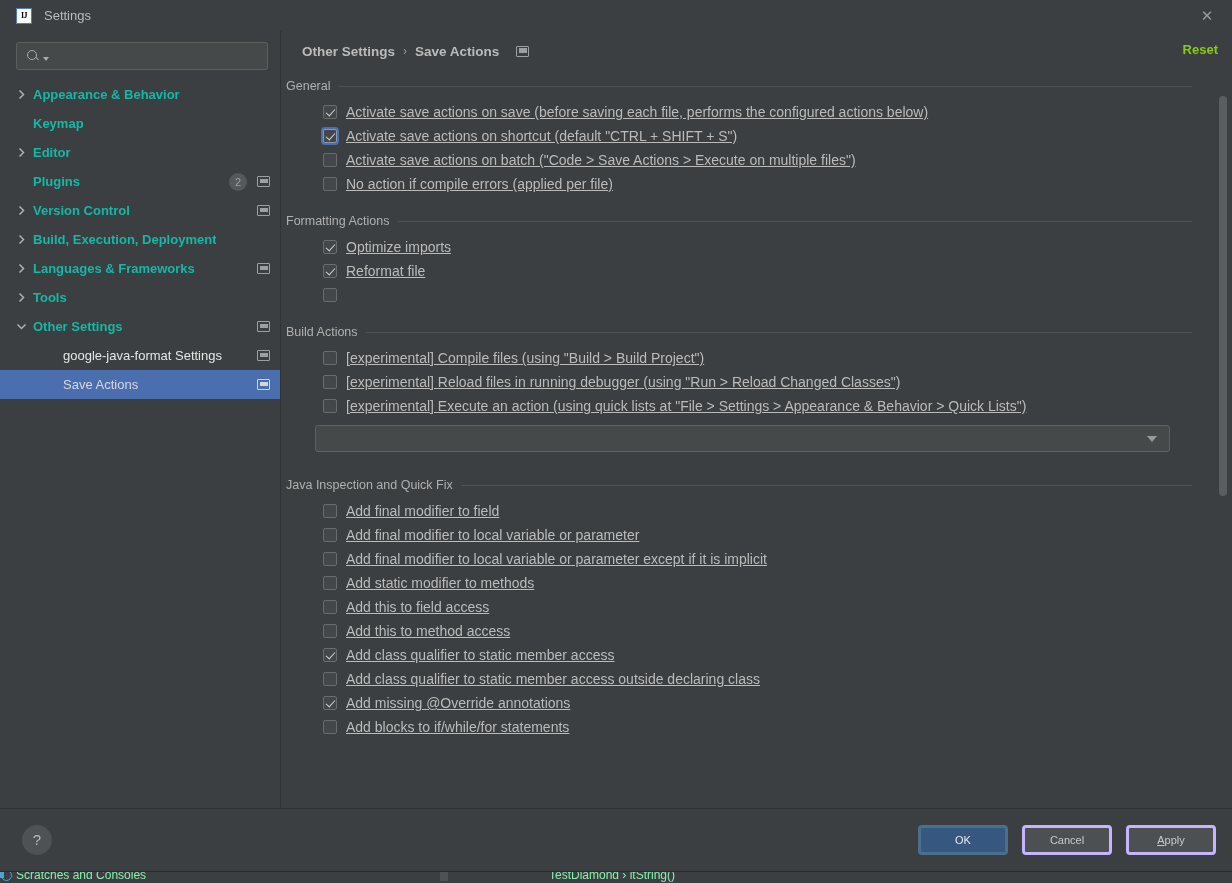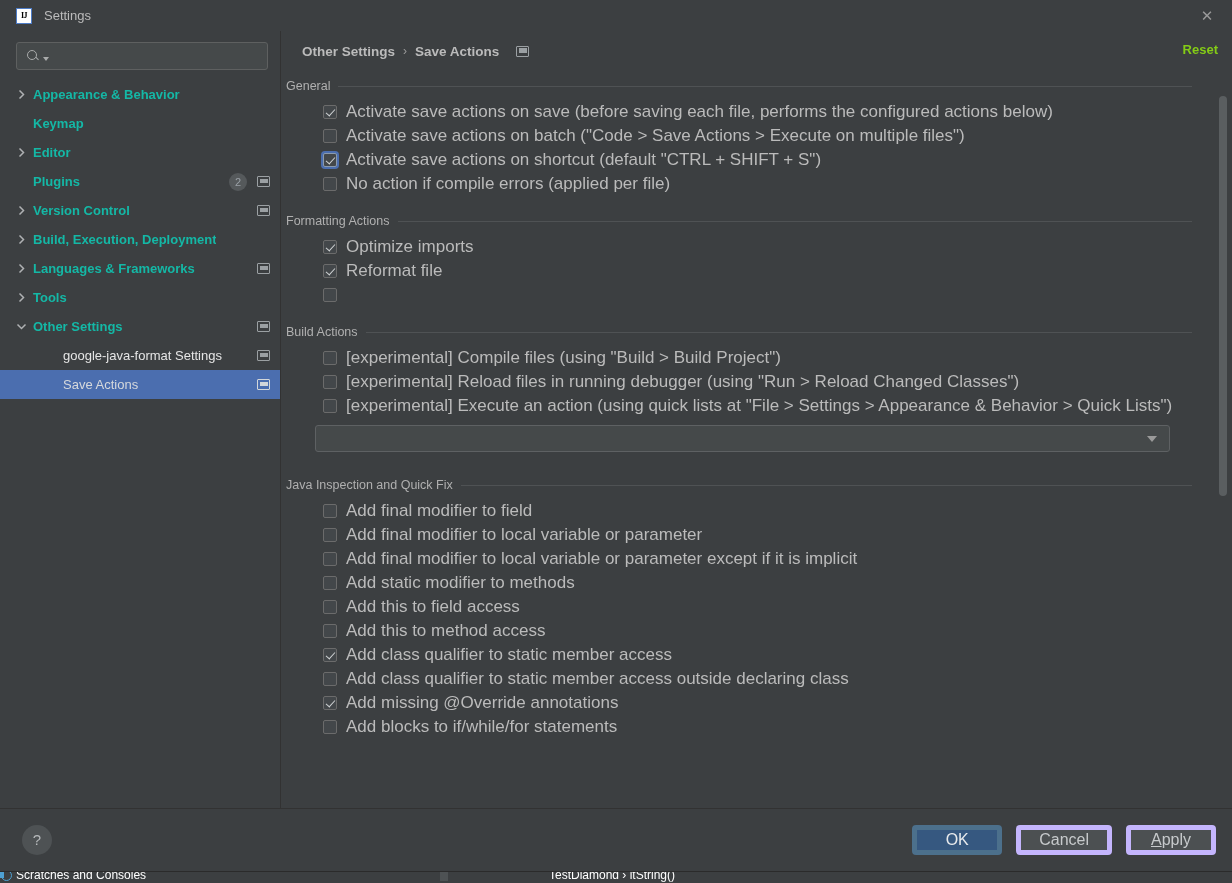--- a/index.html
+++ b/index.html
@@ -27,21 +27,21 @@
   .ide-bottom-strip {
     position: absolute;
     left: 0; right: 0; bottom: 0;
     height: 21px;
     background: #3c3f41;
     border-top: 1px solid #323232;
   }
   .ide-bg-text {
     position: absolute;
     bottom: 1px;
-    color: #ffffff;
+    color: #86efac;
     font-size: 12px;
     white-space: nowrap;
   }
   .ide-bg-text.left { left: 16px; }
   .ide-bg-text.right { left: 510px; margin-left: 39px; }
   .ide-bg-accent {
     position: absolute;
     left: 0;
     bottom: 5px;
     width: 4px;
@@ -347,23 +347,24 @@
     height: 8px;
     border: solid #cfd2d4;
     border-width: 0 1.6px 1.6px 0;
     transform: rotate(42deg);
   }
   .cb.focused {
     box-shadow: 0 0 0 2px #4b6eaf;
     border-color: #8a9aae;
   }
   .cb-label {
-    font-size: 17px;
+    font-size: 14px;
     color: #bbbbbb;
     white-space: nowrap;
+    text-decoration: underline;
   }
 
   .combo-wrap { padding-left: 34px; padding-top: 7px; }
   .combo {
     width: 855px;
     height: 27px;
     border: 1px solid #5e6163;
     border-radius: 3px;
     background: #45494a;
     box-sizing: border-box;
@@ -421,24 +422,24 @@
     font-size: 15px;
     line-height: 30px;
     text-align: center;
     cursor: pointer;
   }
   .footer-spacer { flex: 1 1 auto; }
   .btn {
     min-width: 90px;
     height: 30px;
     border-radius: 4px;
-    border: 5px solid #c4b5fd;
+    border: 3px solid #c4b5fd;
     background: #4c5052;
     color: #c7cacc;
-    font-size: 16px;
+    font-size: 11px;
     display: inline-flex;
     align-items: center;
     justify-content: center;
     margin-left: 14px;
     cursor: pointer;
     box-sizing: border-box;
     padding: 0 18px;
   }
   .btn.primary {
     background: #365880;
@@ -582,26 +583,26 @@
             <div class="section-head">
               <span class="section-title">General</span>
               <span class="section-rule"></span>
             </div>
             <div class="gap-sm"></div>
             <div class="cb-row">
               <span class="cb checked"></span>
               <span class="cb-label">Activate save actions on save (before saving each file, performs the configured actions below)</span>
             </div>
             <div class="cb-row">
-              <span class="cb"></span>
-              <span class="cb-label">Activate save actions on batch ("Code &gt; Save Actions &gt; Execute on multiple files")</span>
-            </div>
-            <div class="cb-row">
               <span class="cb checked focused"></span>
               <span class="cb-label">Activate save actions on shortcut (default "CTRL + SHIFT + S")</span>
+            </div>
+            <div class="cb-row">
+              <span class="cb"></span>
+              <span class="cb-label">Activate save actions on batch ("Code &gt; Save Actions &gt; Execute on multiple files")</span>
             </div>
             <div class="cb-row">
               <span class="cb"></span>
               <span class="cb-label">No action if compile errors (applied per file)</span>
             </div>
             <div class="gap-md"></div>
             <div class="section-head">
               <span class="section-title">Formatting Actions</span>
               <span class="section-rule"></span>
             </div>

